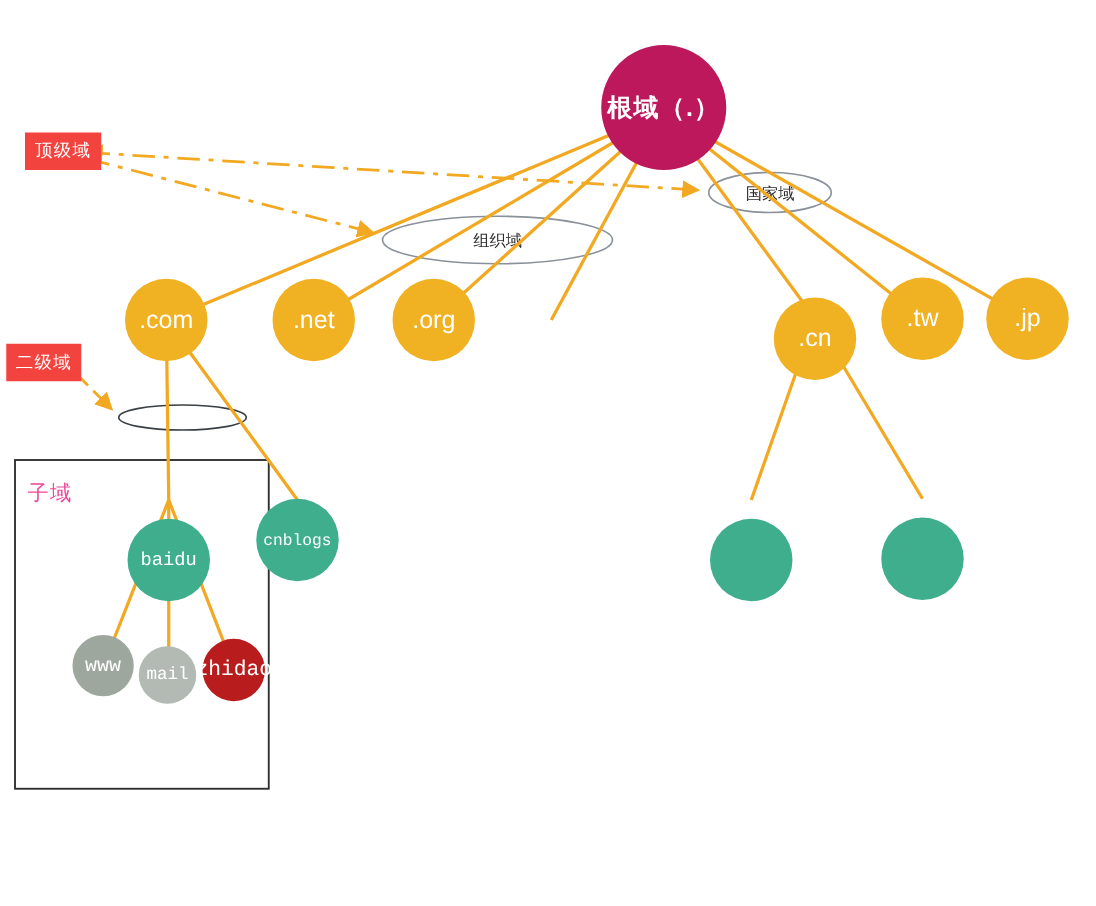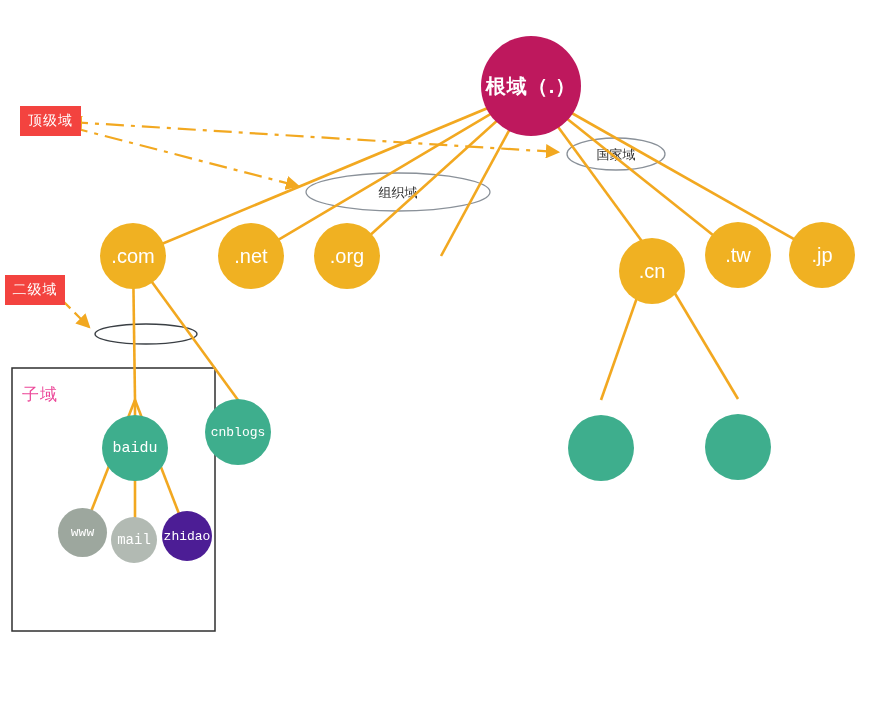--- a/index.html
+++ b/index.html
@@ -57,23 +57,23 @@
     margin-top: 48px;
   }
   .sec-baidu   { left: 102px; top: 367px; font-size: 15px; }
   .sec-cnblogs { left: 205px; top: 351px; font-size: 13px; }
   .sec-anon1   { left: 568px; top: 367px; }
   .sec-anon2   { left: 705px; top: 366px; }
   .node-sub {
     font-family: "Liberation Mono", monospace;
     color: #ffffff;
   }
-  .sub-www    { left: 58px;  top: 508px; width: 49px; height: 49px; background: #9da79e; font-size: 13px; }
+  .sub-www    { left: 58px;  top: 508px; width: 49px; height: 49px; background: #9da79e; font-size: 16px; }
   .sub-mail   { left: 111px; top: 517px; width: 46px; height: 46px; background: #b2bab3; font-size: 14px; }
-  .sub-zhidao { left: 162px; top: 511px; width: 50px; height: 50px; background: #4c1d95; font-size: 13px; }
+  .sub-zhidao { left: 162px; top: 511px; width: 50px; height: 50px; background: #b91c1c; font-size: 17px; }
   .red-label {
     position: absolute;
     background: #f3433f;
     color: #ffffff;
     font-size: 14px;
     display: flex;
     align-items: center;
     justify-content: center;
     letter-spacing: 1px;
   }

